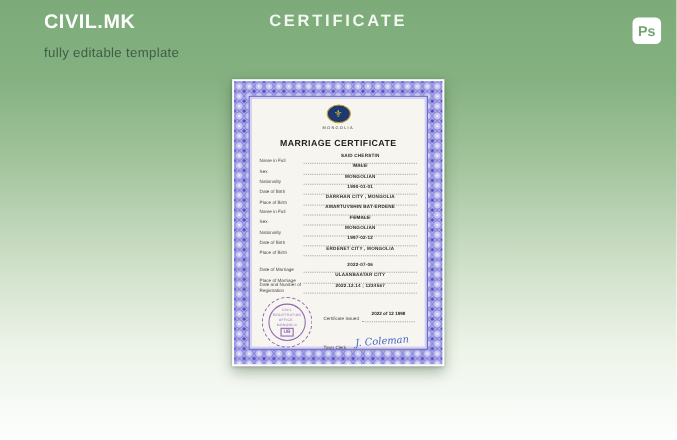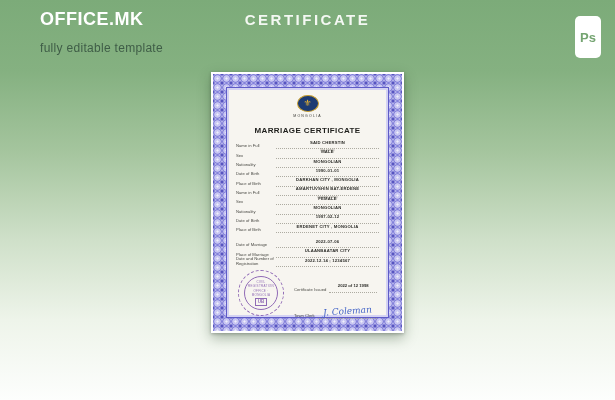--- a/index.html
+++ b/index.html
@@ -8,21 +8,21 @@
     font-family:"Liberation Sans", sans-serif;
     background:linear-gradient(180deg,#7cab79 0%,#85b181 18%,#a5c59e 38%,#cfe0c9 60%,#eef4ea 80%,#fdfefd 100%);
     position:relative;
   }
 
   
   .logo { position:absolute; left:40px; top:9px; color:#ffffff; font-size:18px; font-weight:800; letter-spacing:0.5px; }
   .tagline { position:absolute; left:40px; top:31px; color:#3f5d47; font-size:12px; letter-spacing:0.3px;margin-top:10px; }
   .page-title { position:absolute; left:0; right:0; top:11px; text-align:center; color:#f4f8f3; font-size:15px; font-weight:700; letter-spacing:2.5px; }
   .ps-badge {
-    position:absolute; left:575px; top:16px; width:26px; height:42px;
+    position:absolute; left:575px; top:16px; width:26px; height:24px;
     background:#ffffff; border-radius:5px; display:flex; align-items:center; justify-content:center;
     color:#74a471; font-size:13px; font-weight:700;
   }
 
   
   .certificate {
     position:absolute; left:211px; top:72px; width:193px; height:261px;
     background:#ffffff; padding:2px;
     box-shadow:0 5px 12px rgba(30,60,30,0.35), 0 1px 3px rgba(0,0,0,0.25);
   }
@@ -85,21 +85,21 @@
   .f-line .line { flex:1; border-bottom:1px dotted #adaba1; text-align:center; padding-bottom:0.5px; }
   .f-line .val { font-size:4.2px; font-weight:700; color:#2b2b27; white-space:nowrap; }
   .signature {
     font-family:"DejaVu Serif", serif; font-style:italic;
     font-size:9px; color:#4666c8; transform:rotate(-4deg); display:inline-block;
   }
 </style>
 </head>
 <body>
 
-<div class="logo">OFFICE.MK</div>
+<div class="logo">CIVIL.MK</div>
 <div class="tagline">fully editable template</div>
 <div class="page-title">CERTIFICATE</div>
 <div class="ps-badge">Ps</div>
 
 <div class="certificate">
   <div class="cert-frame">
     <div class="cert-inner">
 
       <div class="emblem">⚜</div>
       <div class="country">MONGOLIA</div>

